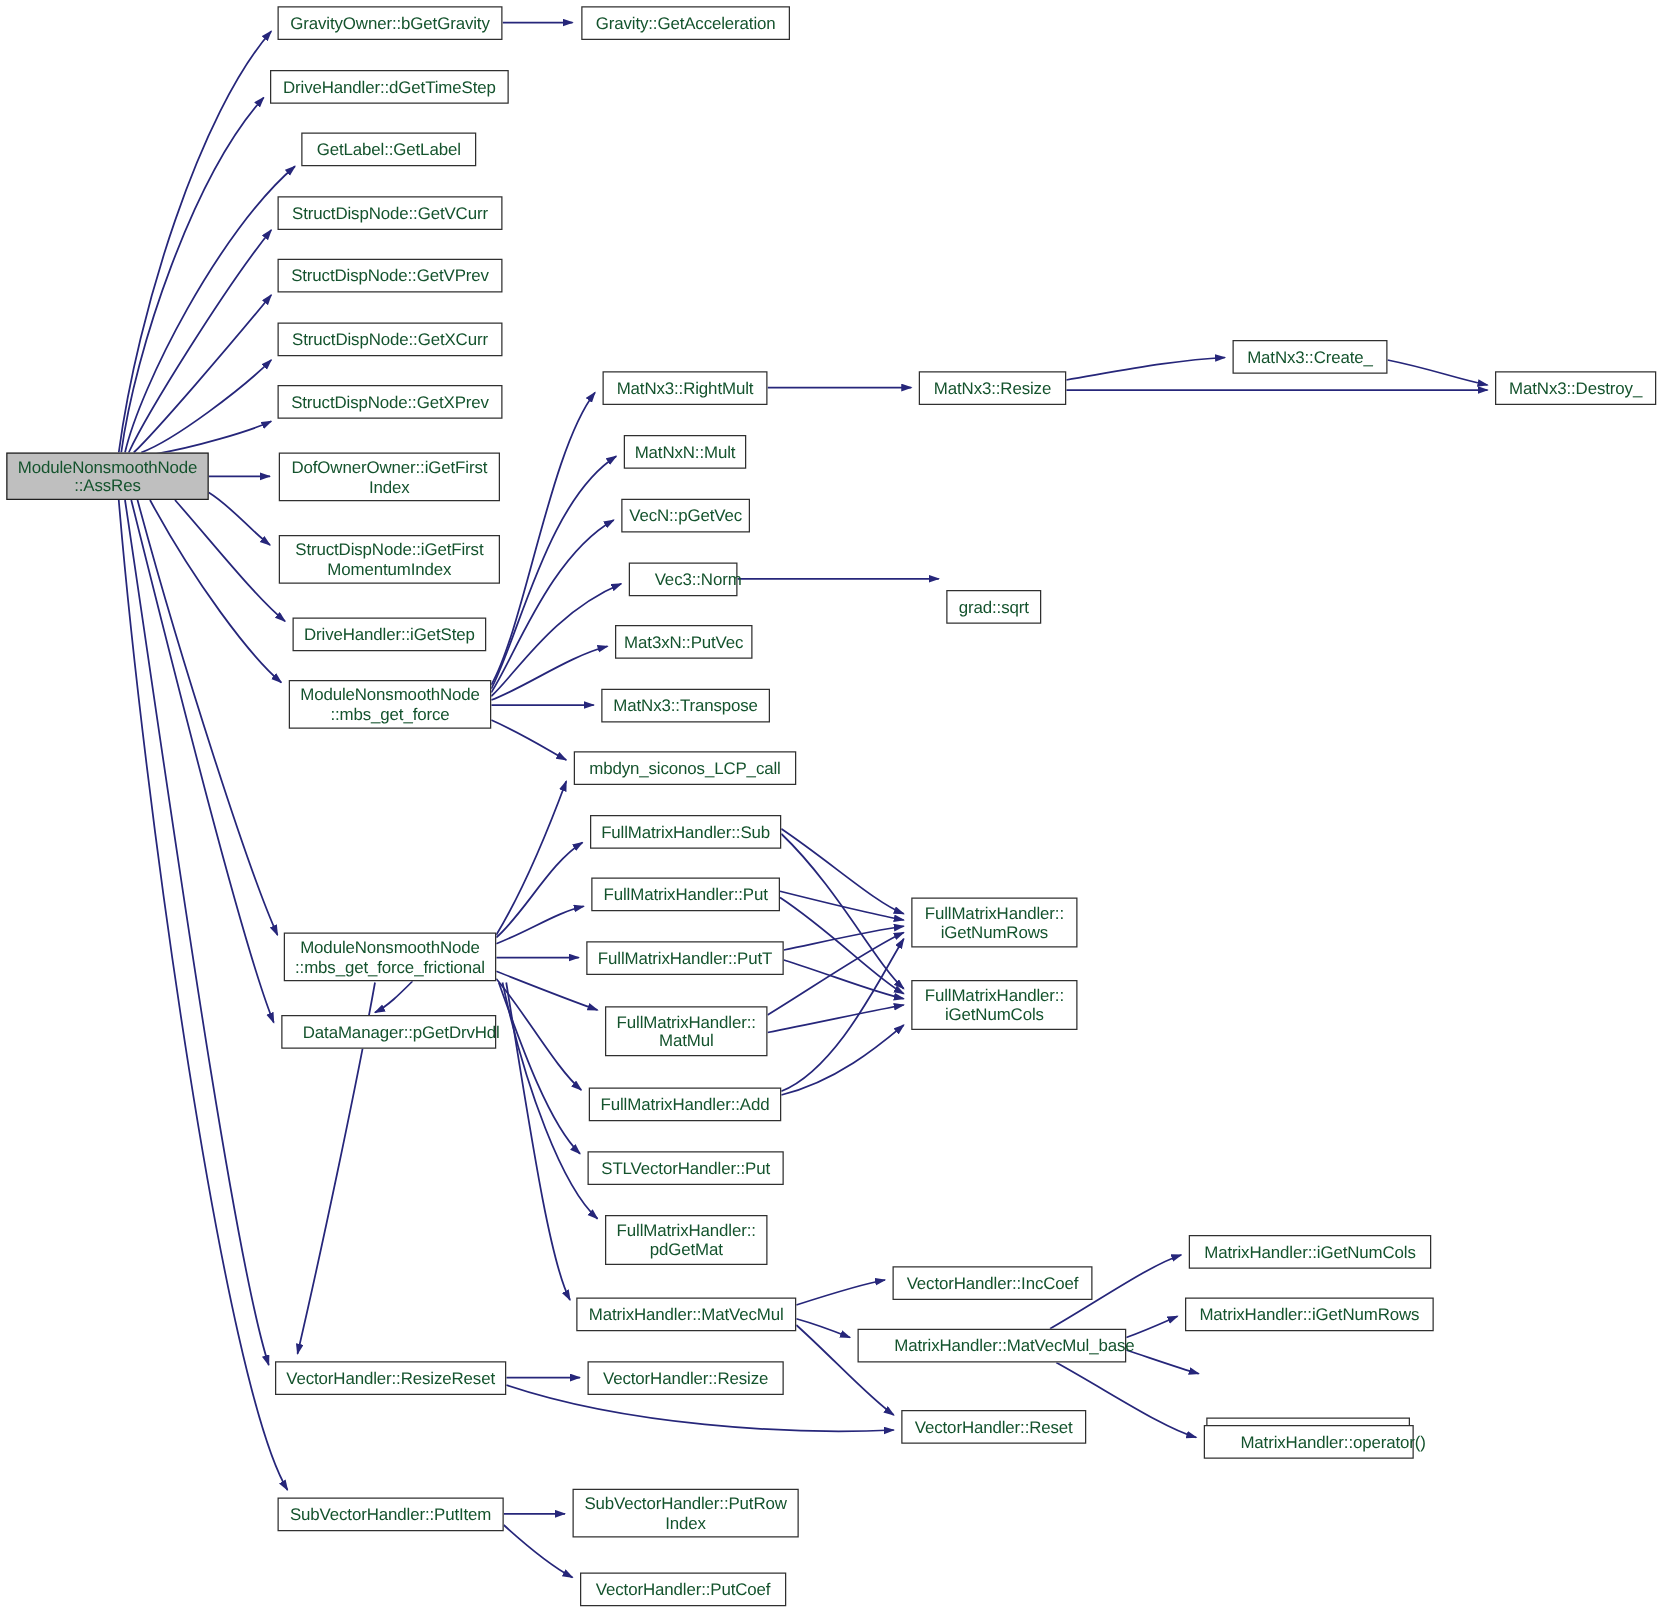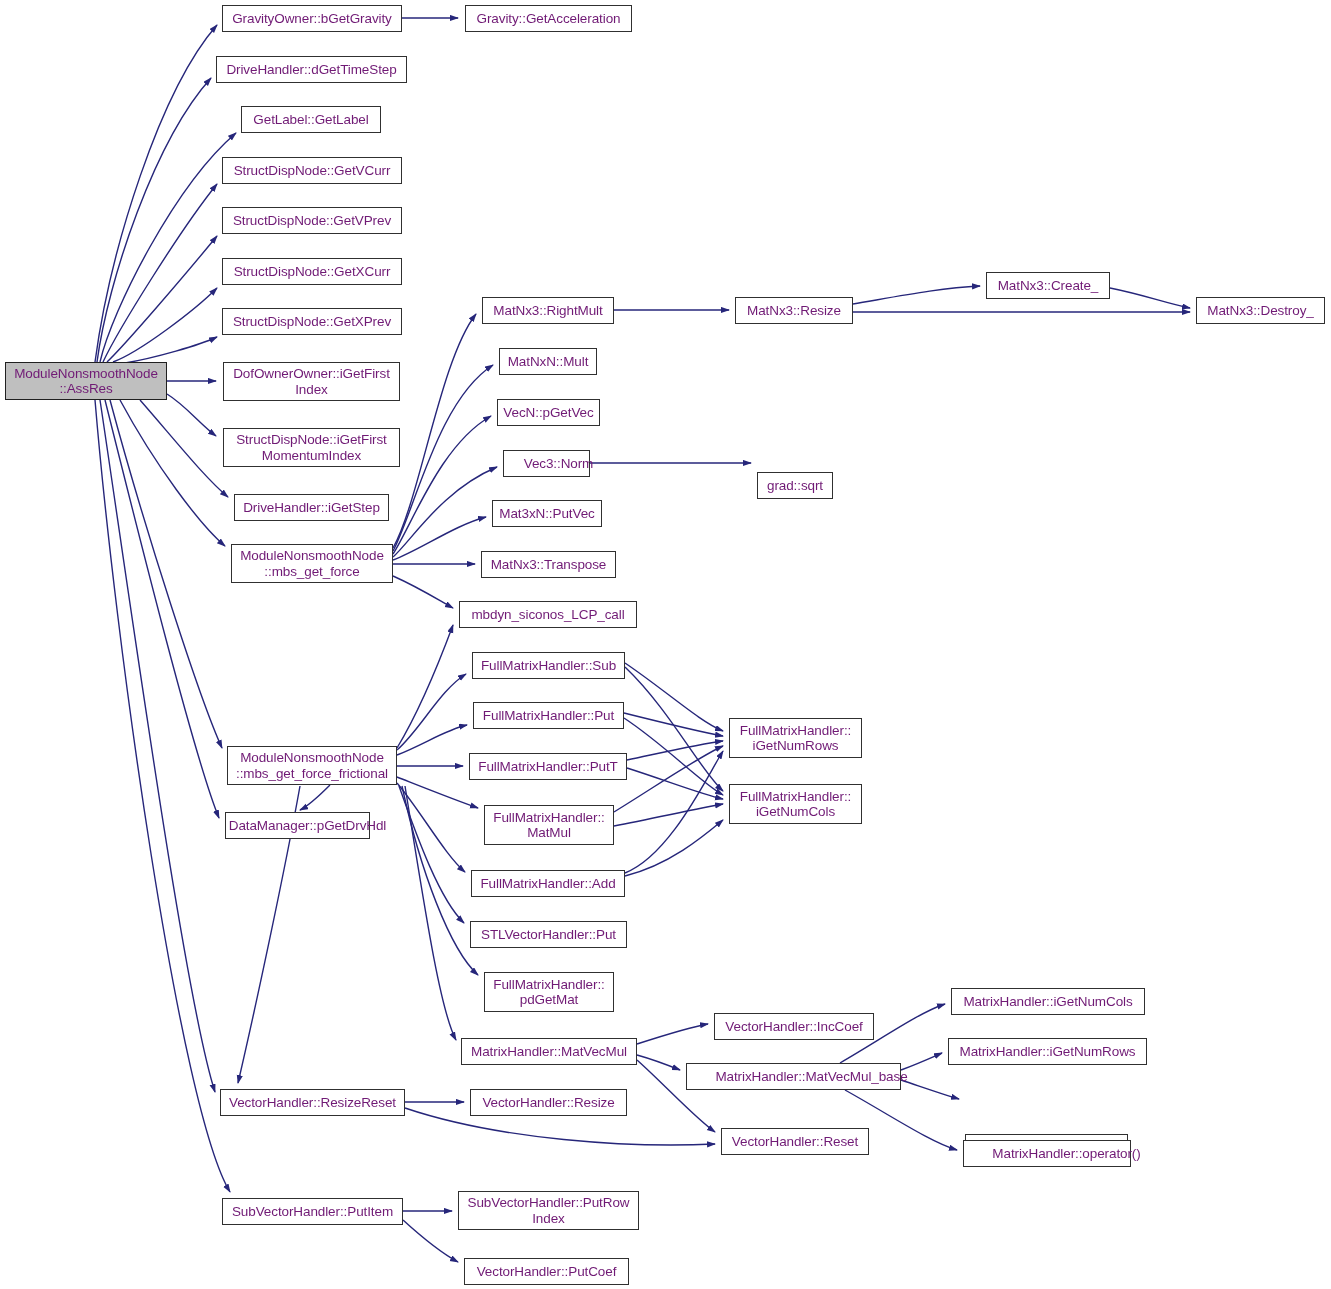--- a/index.html
+++ b/index.html
@@ -1,21 +1,21 @@
 <!DOCTYPE html>
 <html><head>
 <meta charset="utf-8">
 <style>
   html,body{margin:0;padding:0;background:#ffffff;}
   #canvas{position:relative;width:1331px;height:1289px;background:#ffffff;
           font-family:"Liberation Sans","DejaVu Sans",sans-serif;}
   svg#edges{position:absolute;left:0;top:0;width:1331px;height:1289px;overflow:visible;}
   .node{position:absolute;box-sizing:border-box;border:1px solid #303030;
         background:#ffffff;display:flex;align-items:center;justify-content:center;
-        text-align:center;color:#701a75;font-size:13.5px;line-height:1.12;
+        text-align:center;color:#14532d;font-size:13.5px;line-height:1.12;
         letter-spacing:-0.1px;white-space:pre-line;z-index:3;}
   .node.root{background:#bfbfbf;border:1px solid #202020;}
 </style>
 </head>
 <body>
 
 <div id="canvas">
   <svg id="edges" viewBox="0 0 1331 1289" xmlns="http://www.w3.org/2000/svg">
     <defs>
       <marker id="ah" markerWidth="9" markerHeight="9" refX="8" refY="3.1" orient="auto" markerUnits="userSpaceOnUse">
@@ -118,21 +118,21 @@
       <div class="node" style="left: 473px; top: 702px; width: 151px; height: 27px;"><span>FullMatrixHandler::Put</span></div>
       <div class="node" style="left: 729px; top: 718px; width: 133px; height: 40px;"><span>FullMatrixHandler::
 iGetNumRows</span></div>
       <div class="node" style="left: 469px; top: 753px; width: 158px; height: 27px;"><span>FullMatrixHandler::PutT</span></div>
       <div class="node" style="left: 227px; top: 746px; width: 170px; height: 39px;"><span>ModuleNonsmoothNode
 ::mbs_get_force_frictional</span></div>
       <div class="node" style="left: 729px; top: 784px; width: 133px; height: 40px;"><span>FullMatrixHandler::
 iGetNumCols</span></div>
       <div class="node" style="left: 484px; top: 805px; width: 130px; height: 40px;"><span>FullMatrixHandler::
 MatMul</span></div>
-      <div class="node" style="left: 225px; top: 812px; width: 145px; height: 27px; padding-left: 20px;"><span>DataManager::pGetDrvHdl</span></div>
+      <div class="node" style="left: 225px; top: 812px; width: 172px; height: 27px; padding-left: 20px;"><span>DataManager::pGetDrvHdl</span></div>
       <div class="node" style="left: 471px; top: 870px; width: 154px; height: 27px;"><span>FullMatrixHandler::Add</span></div>
       <div class="node" style="left: 470px; top: 921px; width: 157px; height: 27px;"><span>STLVectorHandler::Put</span></div>
       <div class="node" style="left: 484px; top: 972px; width: 130px; height: 40px;"><span>FullMatrixHandler::
 pdGetMat</span></div>
       <div class="node" style="left: 461px; top: 1038px; width: 176px; height: 27px;"><span>MatrixHandler::MatVecMul</span></div>
       <div class="node" style="left: 714px; top: 1013px; width: 160px; height: 27px;"><span>VectorHandler::IncCoef</span></div>
       <div class="node" style="left: 686px; top: 1063px; width: 215px; height: 27px; padding-left: 36px;"><span>MatrixHandler::MatVecMul_base</span></div>
       <div class="node" style="left: 951px; top: 988px; width: 194px; height: 27px;"><span>MatrixHandler::iGetNumCols</span></div>
       <div class="node" style="left: 948px; top: 1038px; width: 199px; height: 27px;"><span>MatrixHandler::iGetNumRows</span></div>
       <div class="node" style="left: 965px; top: 1089px; width: 163px; height: 27px; margin-top: 45px;"><span>VectorHandler::iGetSize</span></div>

